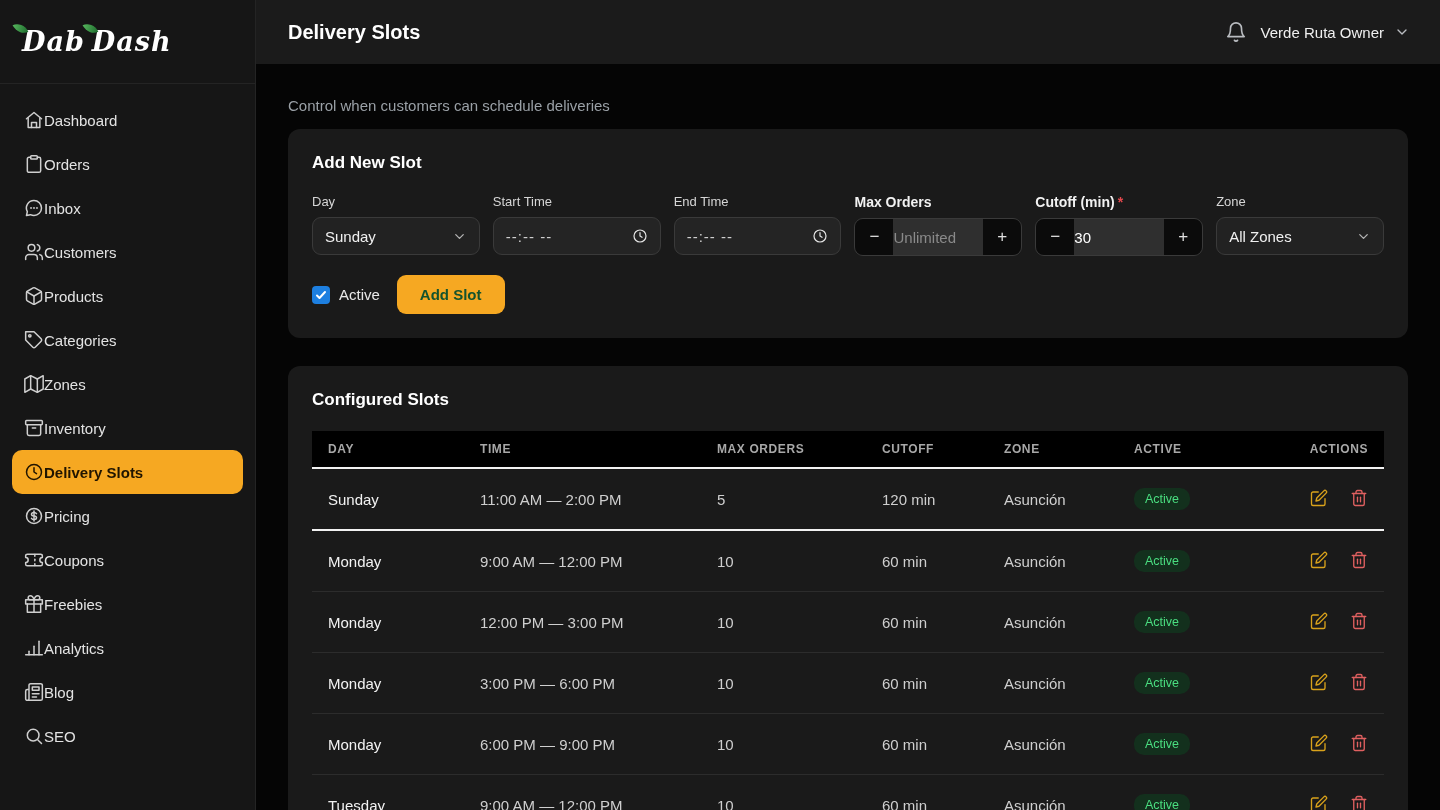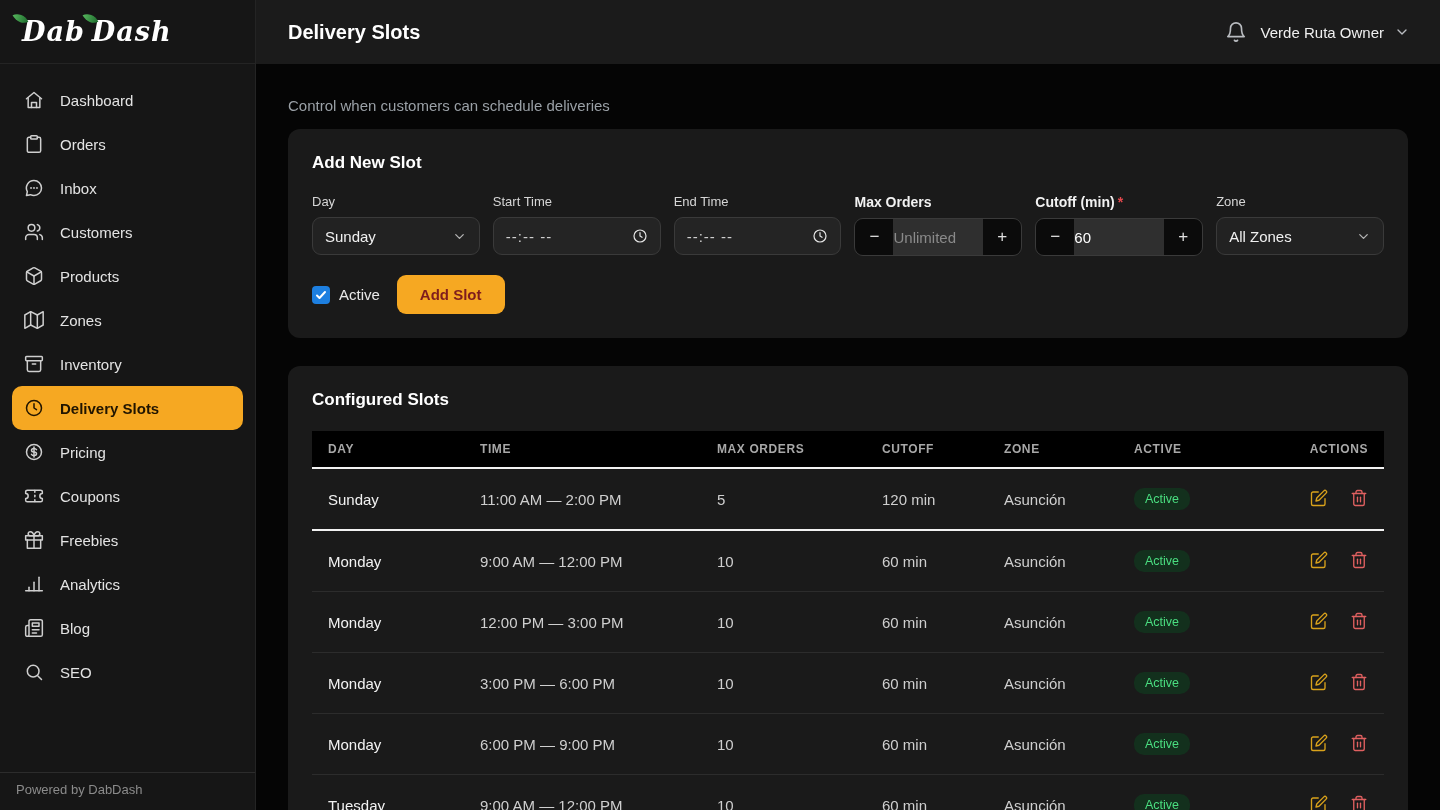--- a/index.html
+++ b/index.html
@@ -3,31 +3,31 @@
 <meta charset="utf-8">
 <style>
   * { margin:0; padding:0; box-sizing:border-box; }
   html,body { width:1440px; height:810px; overflow:hidden; background:#050505;
     font-family:"Liberation Sans","DejaVu Sans",sans-serif; color:#e8e8e8; }
   .app { display:flex; width:1440px; height:810px; }
 
   
   .sidebar { position:relative; width:256px; height:810px; background:#161616;
     border-right:1px solid #242424; flex-shrink:0; }
-  .logo-bar { height:64px; display:flex; align-items:center; padding-left:22px;
+  .logo-bar { height:84px; display:flex; align-items:center; padding-left:22px;
     border-bottom:1px solid #242424; }
   .logo { font-family:"DejaVu Serif","Liberation Serif",serif; font-style:italic;
     font-weight:700; font-size:27px; color:#fff; letter-spacing:1px; display:flex; gap:7px; }
   .logo .word { position:relative; }
   .leaf { position:absolute; top:-4px; left:-7px; width:11px; height:13px;
     background:linear-gradient(135deg,#57b85e,#1d6b2d);
     border-radius:0 100% 0 100%; transform:rotate(-28deg); }
   .nav { padding-top:14px; }
   .nav-item { height:44px; margin:0 12px; padding:0 12px; display:flex; align-items:center;
-    gap:16px; border-radius:10px; font-size:15px; color:#e3e3e3; cursor:pointer; }
+    gap:0; border-radius:10px; font-size:15px; color:#e3e3e3; cursor:pointer; }
   .nav-item .ni { width:20px; height:20px; color:#cfcfcf; flex-shrink:0; }
   .nav-item svg { width:20px; height:20px; display:block; }
   .nav-item.active { background:#f6a822; color:#211500; font-weight:700; }
   .nav-item.active .ni { color:#211500; }
   .sidebar-footer { position:absolute; left:0; bottom:0; width:100%;
     border-top:1px solid #2c2c2c; padding:9px 16px 13px; font-size:13px; color:#8b8b8b;
     background:#161616; }
 
   
   .main { flex:1; display:flex; flex-direction:column; height:810px; overflow:hidden; }
@@ -67,21 +67,21 @@
   .stepper .step-btn { width:38px; height:100%; background:#0b0b0b; border:none; color:#e0e0e0;
     font-size:17px; cursor:pointer; display:flex; align-items:center; justify-content:center;
     font-family:inherit; flex-shrink:0; }
   .stepper .step-val { flex:1; font-size:15px; color:#fff; }
   .stepper .step-val.placeholder { color:#8a8a8a; }
   .form-actions { margin-top:19px; display:flex; align-items:center; }
   .checkbox { width:18px; height:18px; background:#1d7fe0; border-radius:4px; display:flex;
     align-items:center; justify-content:center; cursor:pointer; }
   .checkbox svg { width:12px; height:12px; color:#fff; }
   .check-label { font-size:15px; color:#e8e8e8; margin-left:9px; }
-  .btn-primary { margin-left:17px; background:#f6a822; color:#7f1d1d; border:none;
+  .btn-primary { margin-left:17px; background:#f6a822; color:#14532d; border:none;
     font-weight:700; font-size:15px; padding:11px 23px; border-radius:9px; cursor:pointer;
     font-family:inherit; }
 
   
   .card-slots { margin-top:28px; padding-bottom:0; }
   .slots-table { width:100%; border-collapse:collapse; margin-top:21px; table-layout:fixed; }
   .slots-table th { background:#000; text-align:left; font-size:12px; font-weight:700;
     letter-spacing:.6px; text-transform:uppercase; color:#a8a8a8; padding:11px 16px;
     border-bottom:2px solid #f2f2f2; }
   .slots-table th.right, .slots-table td.right { text-align:right; }
@@ -159,20 +159,29 @@
     <span class="ni">
             <svg viewBox="0 0 24 24" fill="none" stroke="currentColor" stroke-width="1.8" stroke-linecap="round" stroke-linejoin="round">
               <path d="M21 16V8a2 2 0 0 0-1-1.73l-7-4a2 2 0 0 0-2 0l-7 4A2 2 0 0 0 3 8v8a2 2 0 0 0 1 1.73l7 4a2 2 0 0 0 2 0l7-4A2 2 0 0 0 21 16z"></path>
               <path d="M3.3 7 12 12l8.7-5"></path>
               <path d="M12 22V12"></path>
             </svg>
           </span>
     <span class="nav-label">Products</span>
   </div>
 
+  <div class="nav-item">
+    <span class="ni">
+            <svg viewBox="0 0 24 24" fill="none" stroke="currentColor" stroke-width="1.8" stroke-linecap="round" stroke-linejoin="round">
+              <path d="M20.6 13.4 13.4 20.6a2 2 0 0 1-2.8 0L2 12V2h10l8.6 8.6a2 2 0 0 1 0 2.8z"></path>
+              <circle cx="7" cy="7" r="1.4"></circle>
+            </svg>
+          </span>
+    <span class="nav-label">Categories</span>
+  </div>
 
   <div class="nav-item">
     <span class="ni">
             <svg viewBox="0 0 24 24" fill="none" stroke="currentColor" stroke-width="1.8" stroke-linecap="round" stroke-linejoin="round">
               <path d="M1 6v16l7-4 8 4 7-4V2l-7 4-8-4-7 4z"></path>
               <path d="M8 2v16"></path>
               <path d="M16 6v16"></path>
             </svg>
           </span>
     <span class="nav-label">Zones</span>
@@ -263,23 +272,20 @@
   <div class="nav-item">
     <span class="ni">
             <svg viewBox="0 0 24 24" fill="none" stroke="currentColor" stroke-width="1.8" stroke-linecap="round" stroke-linejoin="round">
               <circle cx="11" cy="11" r="7"></circle>
               <path d="m21 21-4.3-4.3"></path>
             </svg>
           </span>
     <span class="nav-label">SEO</span>
   </div>
 </nav>
-    <div class="sidebar-footer">
-      <span>Powered by DabDash</span>
-    </div>
   </aside>
 
   <div class="main">
     <header class="topbar">
       <h1>Delivery Slots</h1>
       <div class="topbar-right">
         <span class="bell">
           <svg viewBox="0 0 24 24" fill="none" stroke="currentColor" stroke-width="1.8" stroke-linecap="round" stroke-linejoin="round">
               <path d="M6 8a6 6 0 0 1 12 0c0 7 3 9 3 9H3s3-2 3-9"></path>
               <path d="M10.3 21a1.94 1.94 0 0 0 3.4 0"></path>
@@ -341,21 +347,21 @@
               <button class="step-btn">−</button>
               <span class="step-val placeholder">Unlimited</span>
               <button class="step-btn">+</button>
             </div>
           </div>
 
           <div class="field">
             <label class="strong"><span>Cutoff (min)</span><span class="req">*</span></label>
             <div class="control stepper">
               <button class="step-btn">−</button>
-              <span class="step-val">60</span>
+              <span class="step-val">30</span>
               <button class="step-btn">+</button>
             </div>
           </div>
 
           <div class="field">
             <label>Zone</label>
             <div class="control select">
               <span>All Zones</span>
               <span class="sel-chev"><svg viewBox="0 0 24 24" fill="none" stroke="currentColor" stroke-width="2" stroke-linecap="round" stroke-linejoin="round">
                     <path d="m6 9 6 6 6-6"></path>

